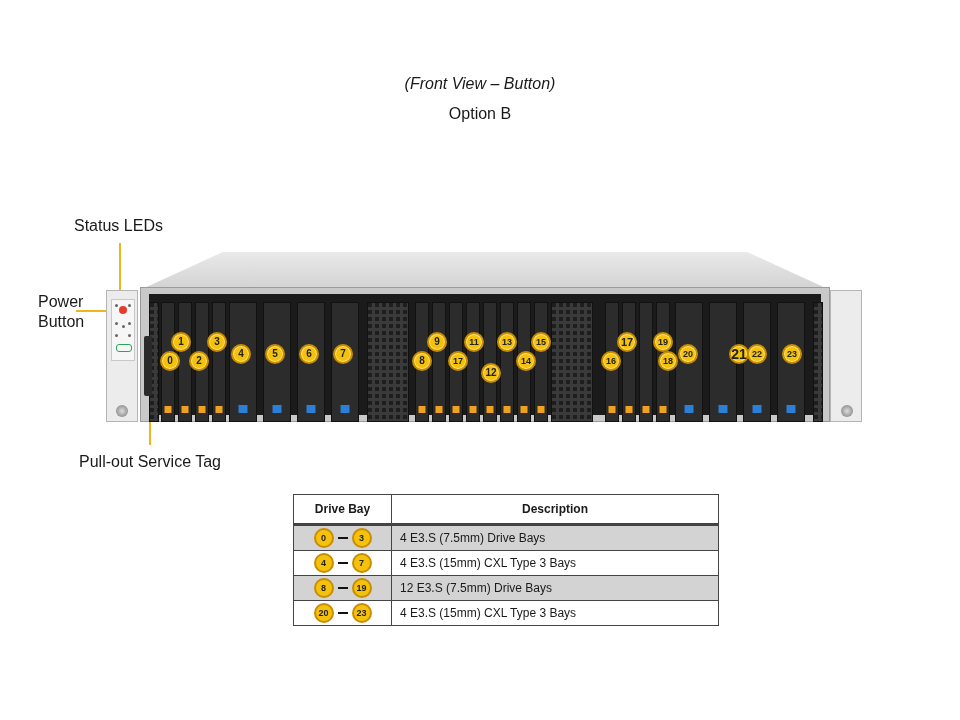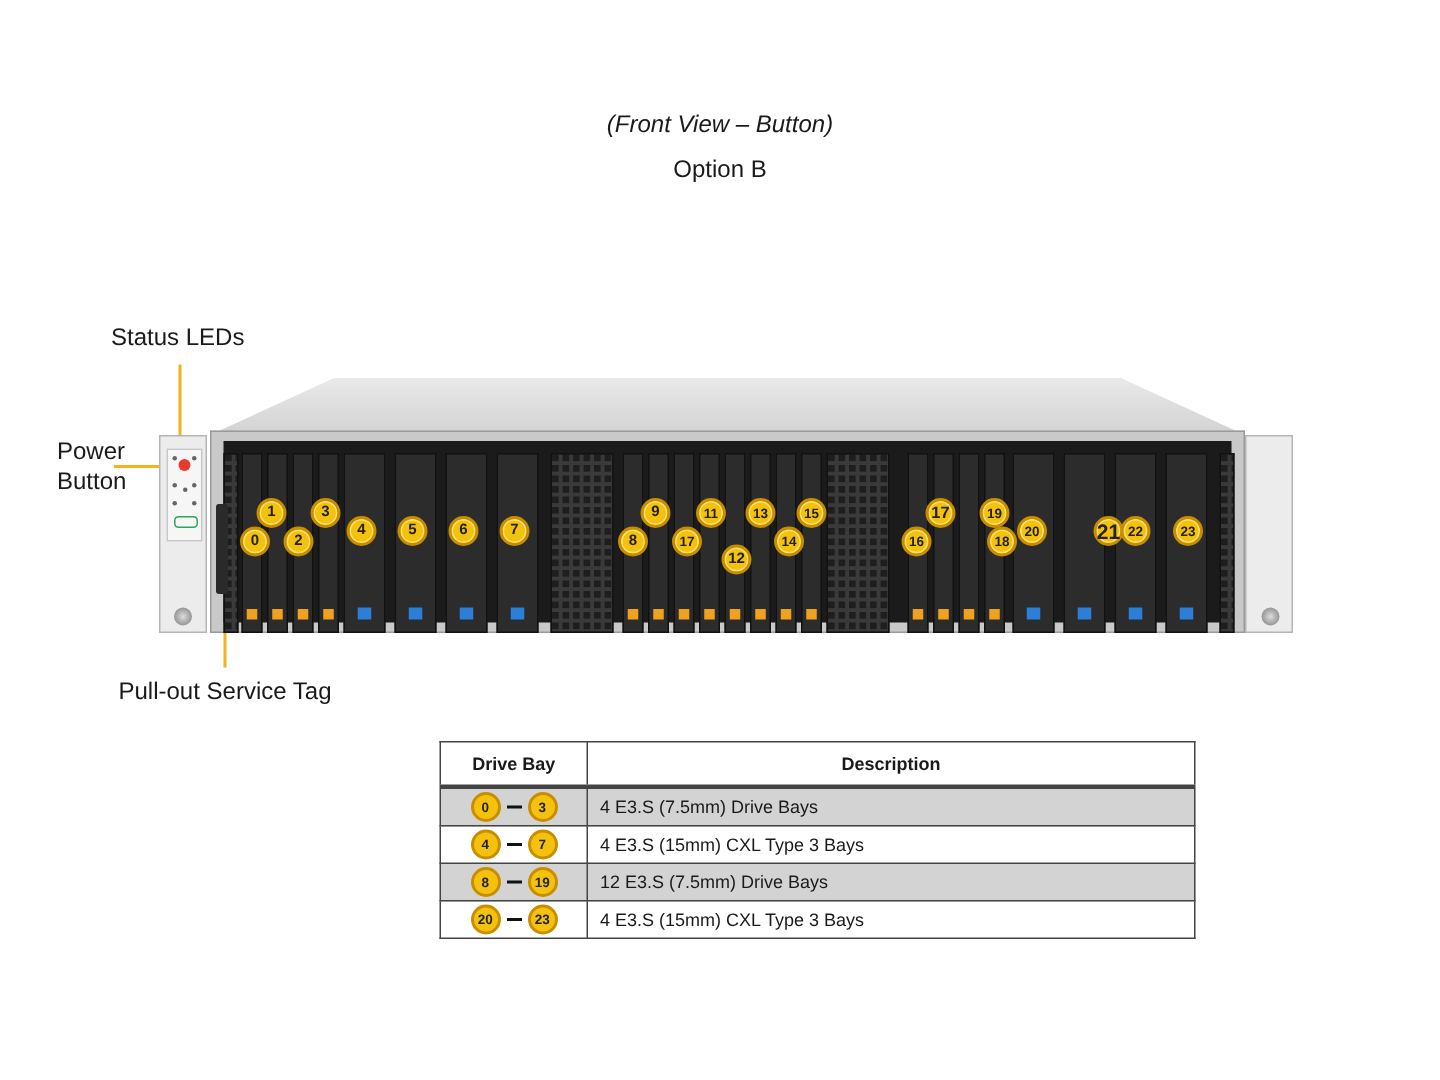--- a/index.html
+++ b/index.html
@@ -35,21 +35,21 @@
   .tab.blue { background:#2b7fd6; }
   .vent { position:absolute; top:8px; height:120px; background-color:#1e1e1e;
     background-image:linear-gradient(90deg, transparent 60%, #3a3a3a 60%), linear-gradient(transparent 60%, #3a3a3a 60%);
     background-size:7px 7px; border:1px solid #111; box-sizing:border-box; }
 
   .badge { position:absolute; width:20px; height:20px; border-radius:50%; background:#f4c20d; border:2px solid #c98d00;
     box-sizing:border-box; font-size:10px; font-weight:bold; color:#222; text-align:center; line-height:16px;
     box-shadow:0 0 0 1px #ffe27a inset; }
 
   
-  table.legend { position:absolute; left:293px; top:494px; width:504px; border-collapse:collapse; font-size:12px; }
+  table.legend { position:absolute; left:293px; top:494px; width:426px; border-collapse:collapse; font-size:12px; }
   table.legend th { height:26px; font-weight:bold; border:1px solid #444; border-bottom:3px solid #444; background:#fff; }
   table.legend td { height:24px; border:1px solid #444; padding:0; }
   table.legend tr.shade td { background:#d3d3d3; }
   table.legend td.desc { padding-left:8px; }
   .range { display:flex; align-items:center; justify-content:center; gap:4px; }
   .tbadge { width:20px; height:20px; border-radius:50%; background:#f4c20d; border:2px solid #c98d00; box-sizing:border-box;
     font-size:9px; font-weight:bold; text-align:center; line-height:16px; color:#222; }
   .dash { width:10px; height:2px; background:#111; }
 </style>
 </head>

